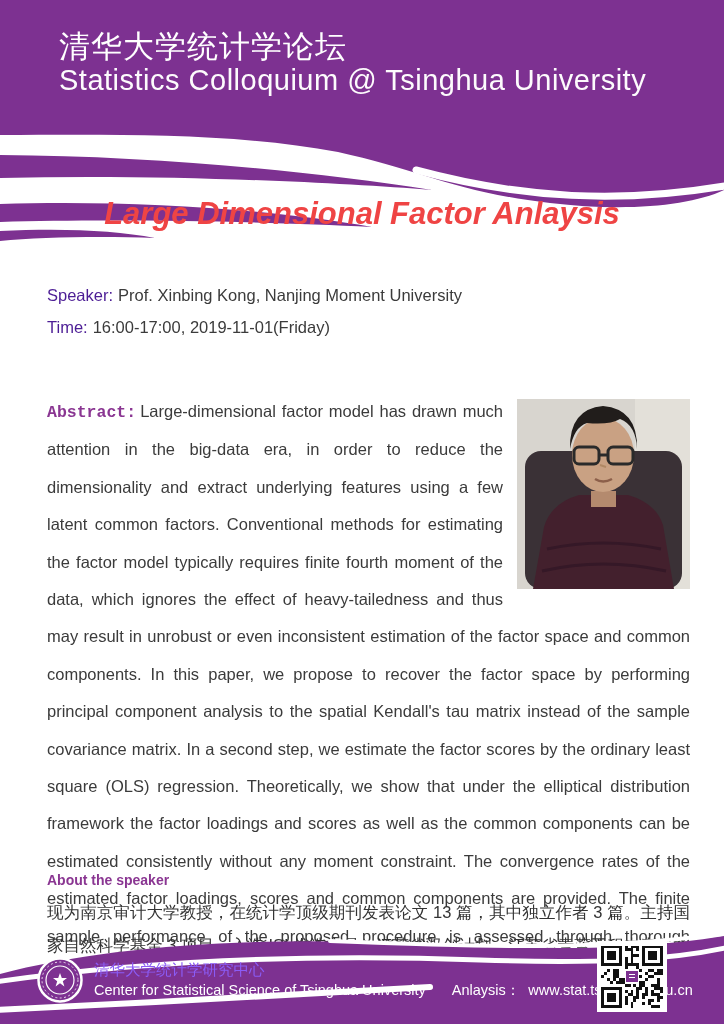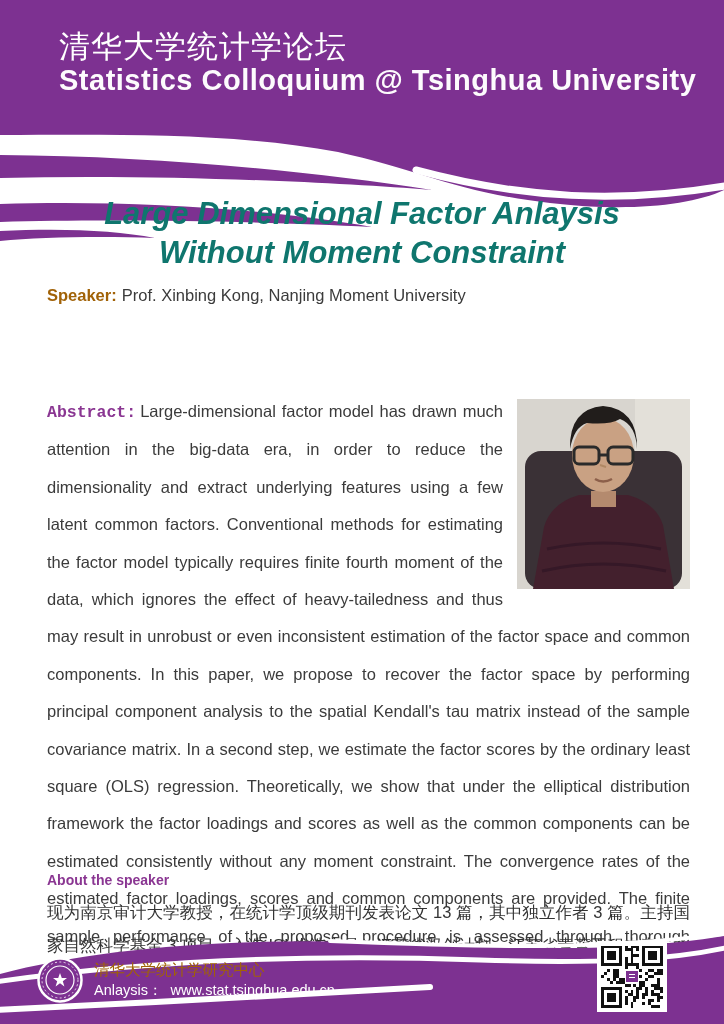--- a/index.html
+++ b/index.html
@@ -3,52 +3,52 @@
 <meta charset="utf-8">
 <style>
   * { margin:0; padding:0; box-sizing:border-box; }
   html,body { background:#e8e8e8; }
   body { font-family:"Liberation Sans","DejaVu Sans",sans-serif; }
   .poster { position:relative; width:724px; height:1024px; background:#ffffff; margin:0 auto; overflow:hidden; }
 
   
   .header { position:absolute; top:0; left:0; width:724px; height:130px; background:#7d3191; }
   .header-zh { position:absolute; left:59px; top:26px; color:#ffffff; font-size:31px; font-weight:400; letter-spacing:1px; }
-  .header-en { position:absolute; left:59px; top:64px; color:#fdfbfd; font-size:29px; font-weight:700; letter-spacing:0.5px;text-align:center; }
+  .header-en { position:absolute; left:59px; top:64px; color:#fdfbfd; font-size:29px; font-weight:400; letter-spacing:0.5px;text-align:center; }
 
   
   .top-wave { position:absolute; top:130px; left:0; width:724px; height:130px; }
 
   
   .talk-title { position:absolute; top:194px; left:0; width:724px; text-align:center;
-                color:#0f766e; font-size:31px; font-weight:bold; font-style:italic; line-height:39px; }
+                color:#ef4444; font-size:31px; font-weight:bold; font-style:italic; line-height:39px; }
 
   
   .details { position:absolute; left:47px; top:285px; width:643px; }
   .detail-row { font-size:16.5px; color:#3b3b3b; line-height:20px; margin-bottom:12px; }
-  .detail-label { color:#a16207; font-weight:bold; margin-right:5px; }
+  .detail-label { color:#4c1d95; font-weight:normal; margin-right:5px; }
 
   
   .abstract { position:absolute; left:47px; top:393px; width:643px;
               font-size:16.5px; color:#3b3b3b; line-height:37.4px; text-align:justify; }
   .abstract-label { color:#8a3692; font-weight:bold; margin-right:4px;font-family:Liberation Mono, monospace; }
   .photo { float:right; width:173px; height:190px; margin:6px 0 10px 14px; }
 
   
   .about { position:absolute; left:47px; top:872px; width:643px; }
   .about-heading { color:#8a3692; font-weight:bold; font-size:14px; margin-bottom:8px; }
   .about-text { font-size:16.5px; color:#333333; line-height:33px; text-align:justify; }
 
   
   .footer { position:absolute; left:0; bottom:0; width:724px; height:94px; }
   .footer svg.fw { position:absolute; top:0; left:0; }
   .footer-content { position:absolute; left:36px; top:26px; display:flex; align-items:center; }
   .logo { width:48px; height:48px; margin-right:10px; flex:0 0 auto; }
   .footer-lines { display:flex; flex-direction:column; }
-  .footer-zh { color:#a16207; font-size:15.5px; line-height:21px; }
+  .footer-zh { color:#8b5cf6; font-size:15.5px; line-height:21px; }
   .footer-row2 { display:flex; align-items:baseline; color:#ffffff; font-size:14.5px; line-height:21px; }
   .footer-en { margin-right:26px; }
   .website-label { margin-right:8px; }
   .qr { position:absolute; right:57px; top:11px; width:70px; height:71px; background:#ffffff; padding:4px; }
   .qr svg { display:block; width:62px; height:63px; }
 </style>
 </head>
 <body>
 
 <div class="poster">
@@ -61,26 +61,28 @@
   <svg class="top-wave" viewBox="0 0 724 130" preserveAspectRatio="none">
     <path d="M0,0 H724 V60 C690,76 625,82 550,73 C455,62 420,40 338,22 C230,2 110,5 0,5 Z" fill="#7d3191"></path>
     <path d="M416,40 C520,68 620,75 736,54" fill="none" stroke="#ffffff" stroke-width="7" stroke-linecap="round"></path>
     <path d="M0,25 C150,26 305,40 432,60 C330,52 160,44 0,48 Z" fill="#7d3191"></path>
     <path d="M0,74 C125,70 265,78 372,97 C258,91 110,89 0,92 Z" fill="#7d3191"></path>
     <path d="M0,101 C60,98 115,100 155,108 C102,106 40,107 0,111 Z" fill="#7d3191"></path>
   </svg>
 
   <div class="talk-title">
     <div>Large Dimensional Factor Anlaysis</div>
-    <div>Without Moment Constraint</div>
   </div>
 
   <div class="details">
     <div class="detail-row">
       <span class="detail-label">Speaker:</span><span>Prof. Xinbing Kong, Nanjing Moment University</span>
+    </div>
+    <div class="detail-row">
+      <span class="detail-label">Time:</span><span>16:00-17:00, 2019-11-01(Friday)</span>
     </div>
   </div>
 
   <div class="abstract">
     <svg class="photo" viewBox="0 0 173 190">
       <rect x="0" y="0" width="173" height="190" fill="#d8d5cf"></rect>
       <rect x="118" y="0" width="55" height="190" fill="#e3e0d9"></rect>
       <rect x="8" y="52" width="157" height="138" rx="16" fill="#3a3136"></rect>
       <path d="M16,190 L27,128 Q34,104 62,96 L111,96 Q139,104 146,126 L157,190 Z" fill="#43202d"></path>
       <path d="M30,150 Q86,138 144,150 M25,172 Q86,158 149,172" stroke="#351827" stroke-width="3" fill="none"></path>
@@ -111,20 +113,21 @@
     <div class="footer-content">
       <svg class="logo" viewBox="0 0 48 48">
         <circle cx="24" cy="24" r="21.5" fill="#7d3191" stroke="#ffffff" stroke-width="2.5"></circle>
         <circle cx="24" cy="24" r="14" fill="none" stroke="#ffffff" stroke-width="1.2"></circle>
         <circle cx="24" cy="24" r="18" fill="none" stroke="#ffffff" stroke-width="0.8" stroke-dasharray="2 2.4"></circle>
         <path d="M24,17 L25.8,22 L31,22 L26.8,25.2 L28.4,30.4 L24,27.2 L19.6,30.4 L21.2,25.2 L17,22 L22.2,22 Z" fill="#ffffff"></path>
       </svg>
       <div class="footer-lines">
         <div class="footer-zh">清华大学统计学研究中心</div>
         <div class="footer-row2">
+          <span class="footer-en">Center for Statistical Science of Tsinghua University</span>
           <span class="website-label">Anlaysis：</span>
           <span class="website-url">www.stat.tsinghua.edu.cn</span>
         </div>
       </div>
     </div>
     <div class="qr">
       <svg id="qr-svg" viewBox="0 0 21 21" shape-rendering="crispEdges">
           <rect x="0" y="0" width="21" height="21" fill="#ffffff"></rect>
           <path d="M8,0 h1 v1 h-1 ZM10,0 h1 v1 h-1 ZM11,0 h1 v1 h-1 ZM12,0 h1 v1 h-1 ZM8,1 h1 v1 h-1 ZM9,1 h1 v1 h-1 ZM10,1 h1 v1 h-1 ZM12,1 h1 v1 h-1 ZM10,2 h1 v1 h-1 ZM10,3 h1 v1 h-1 ZM11,3 h1 v1 h-1 ZM12,3 h1 v1 h-1 ZM8,4 h1 v1 h-1 ZM10,4 h1 v1 h-1 ZM8,5 h1 v1 h-1 ZM10,5 h1 v1 h-1 ZM8,6 h1 v1 h-1 ZM9,6 h1 v1 h-1 ZM10,6 h1 v1 h-1 ZM11,6 h1 v1 h-1 ZM12,6 h1 v1 h-1 ZM8,7 h1 v1 h-1 ZM12,7 h1 v1 h-1 ZM2,8 h1 v1 h-1 ZM4,8 h1 v1 h-1 ZM5,8 h1 v1 h-1 ZM13,8 h1 v1 h-1 ZM16,8 h1 v1 h-1 ZM17,8 h1 v1 h-1 ZM19,8 h1 v1 h-1 ZM20,8 h1 v1 h-1 ZM1,9 h1 v1 h-1 ZM4,9 h1 v1 h-1 ZM5,9 h1 v1 h-1 ZM15,9 h1 v1 h-1 ZM18,9 h1 v1 h-1 ZM19,9 h1 v1 h-1 ZM20,9 h1 v1 h-1 ZM0,10 h1 v1 h-1 ZM4,10 h1 v1 h-1 ZM5,10 h1 v1 h-1 ZM13,10 h1 v1 h-1 ZM16,10 h1 v1 h-1 ZM17,10 h1 v1 h-1 ZM2,11 h1 v1 h-1 ZM4,11 h1 v1 h-1 ZM6,11 h1 v1 h-1 ZM7,11 h1 v1 h-1 ZM15,11 h1 v1 h-1 ZM19,11 h1 v1 h-1 ZM3,12 h1 v1 h-1 ZM5,12 h1 v1 h-1 ZM6,12 h1 v1 h-1 ZM7,12 h1 v1 h-1 ZM13,12 h1 v1 h-1 ZM14,12 h1 v1 h-1 ZM19,12 h1 v1 h-1 ZM8,13 h1 v1 h-1 ZM9,13 h1 v1 h-1 ZM11,13 h1 v1 h-1 ZM13,13 h1 v1 h-1 ZM14,13 h1 v1 h-1 ZM17,13 h1 v1 h-1 ZM18,13 h1 v1 h-1 ZM19,13 h1 v1 h-1 ZM12,14 h1 v1 h-1 ZM13,14 h1 v1 h-1 ZM15,14 h1 v1 h-1 ZM18,14 h1 v1 h-1 ZM19,14 h1 v1 h-1 ZM20,14 h1 v1 h-1 ZM8,15 h1 v1 h-1 ZM10,15 h1 v1 h-1 ZM12,15 h1 v1 h-1 ZM15,15 h1 v1 h-1 ZM17,15 h1 v1 h-1 ZM20,15 h1 v1 h-1 ZM9,16 h1 v1 h-1 ZM10,16 h1 v1 h-1 ZM12,16 h1 v1 h-1 ZM14,16 h1 v1 h-1 ZM15,16 h1 v1 h-1 ZM17,16 h1 v1 h-1 ZM18,16 h1 v1 h-1 ZM19,16 h1 v1 h-1 ZM8,17 h1 v1 h-1 ZM11,17 h1 v1 h-1 ZM12,17 h1 v1 h-1 ZM14,17 h1 v1 h-1 ZM19,17 h1 v1 h-1 ZM20,17 h1 v1 h-1 ZM8,18 h1 v1 h-1 ZM11,18 h1 v1 h-1 ZM16,18 h1 v1 h-1 ZM17,18 h1 v1 h-1 ZM19,18 h1 v1 h-1 ZM8,19 h1 v1 h-1 ZM10,19 h1 v1 h-1 ZM14,19 h1 v1 h-1 ZM16,19 h1 v1 h-1 ZM10,20 h1 v1 h-1 ZM17,20 h1 v1 h-1 ZM18,20 h1 v1 h-1 ZM19,20 h1 v1 h-1 Z" fill="#111111" fill-rule="evenodd"></path>
           <path d="M0,0 h7 v7 h-7 Z M1,1 h5 v5 h-5 Z M2,2 h3 v3 h-3 Z M14,0 h7 v7 h-7 Z M15,1 h5 v5 h-5 Z M16,2 h3 v3 h-3 Z M0,14 h7 v7 h-7 Z M1,15 h5 v5 h-5 Z M2,16 h3 v3 h-3 Z" fill="#111111" fill-rule="evenodd"></path>

